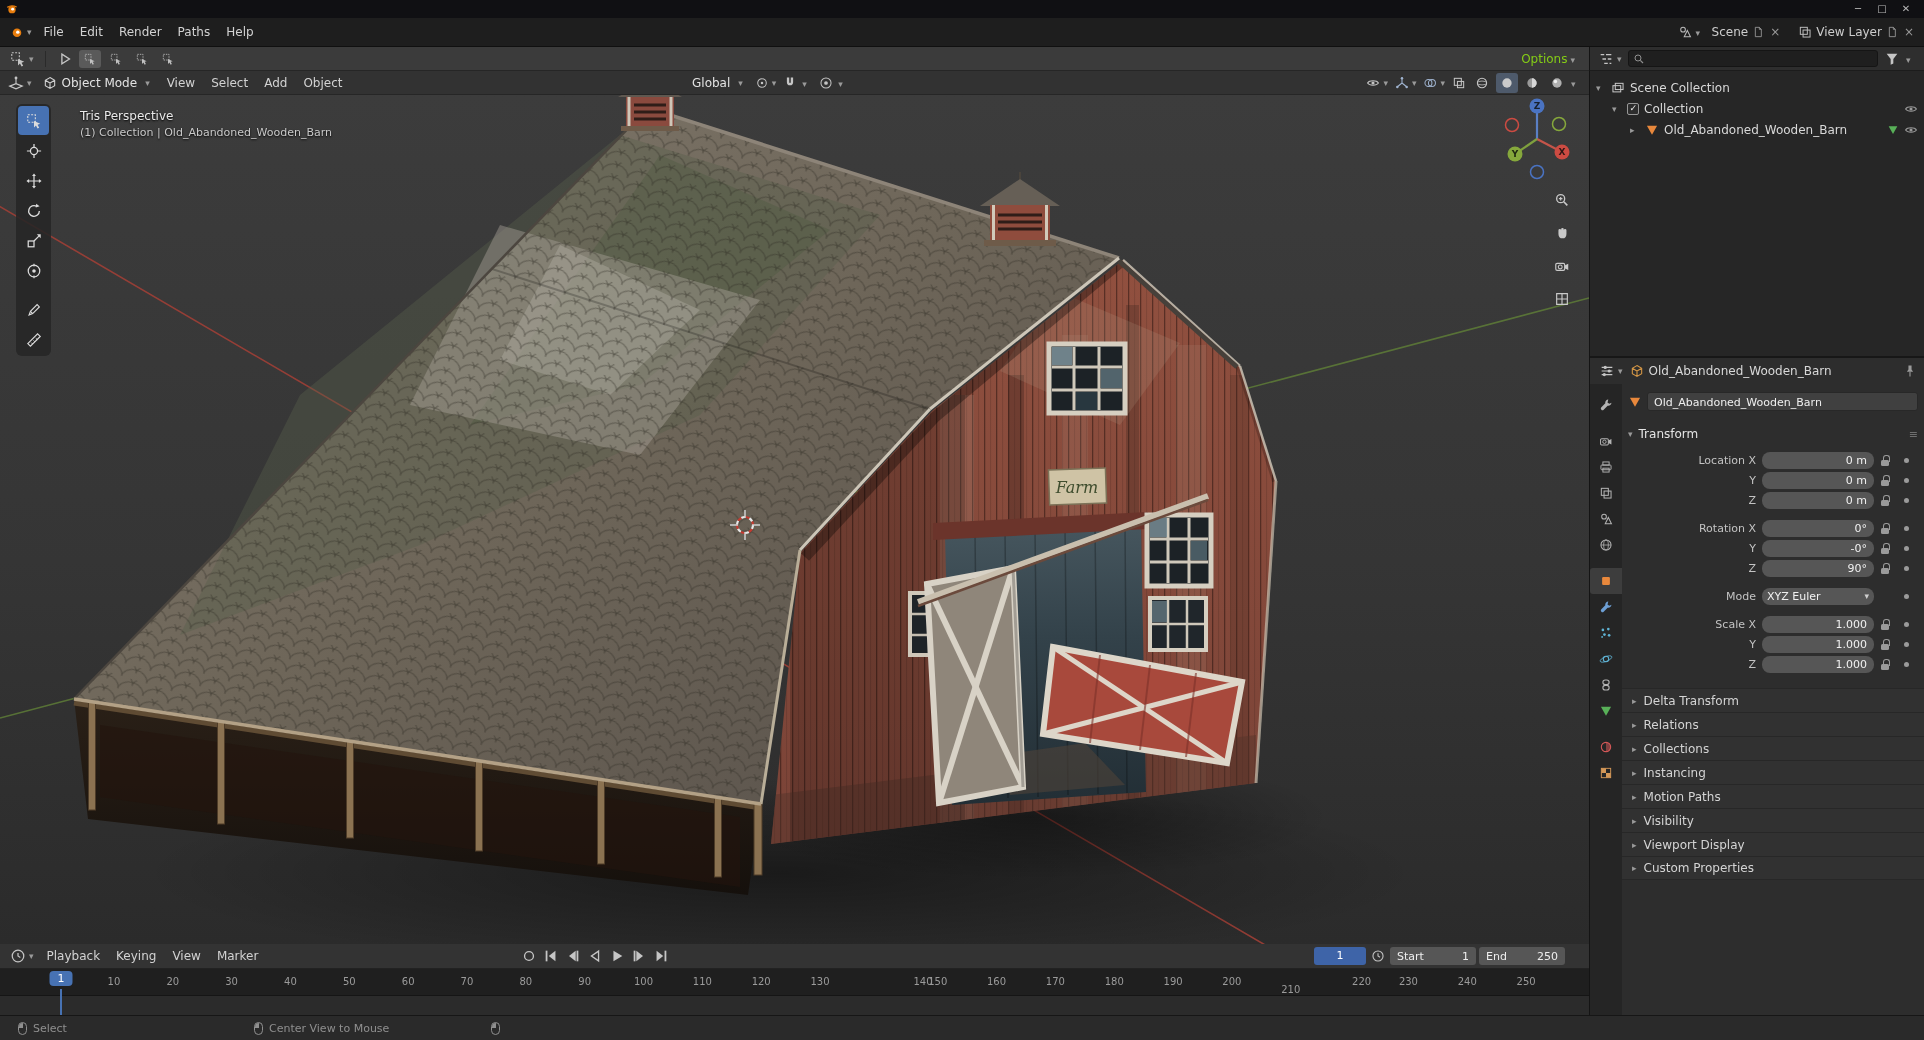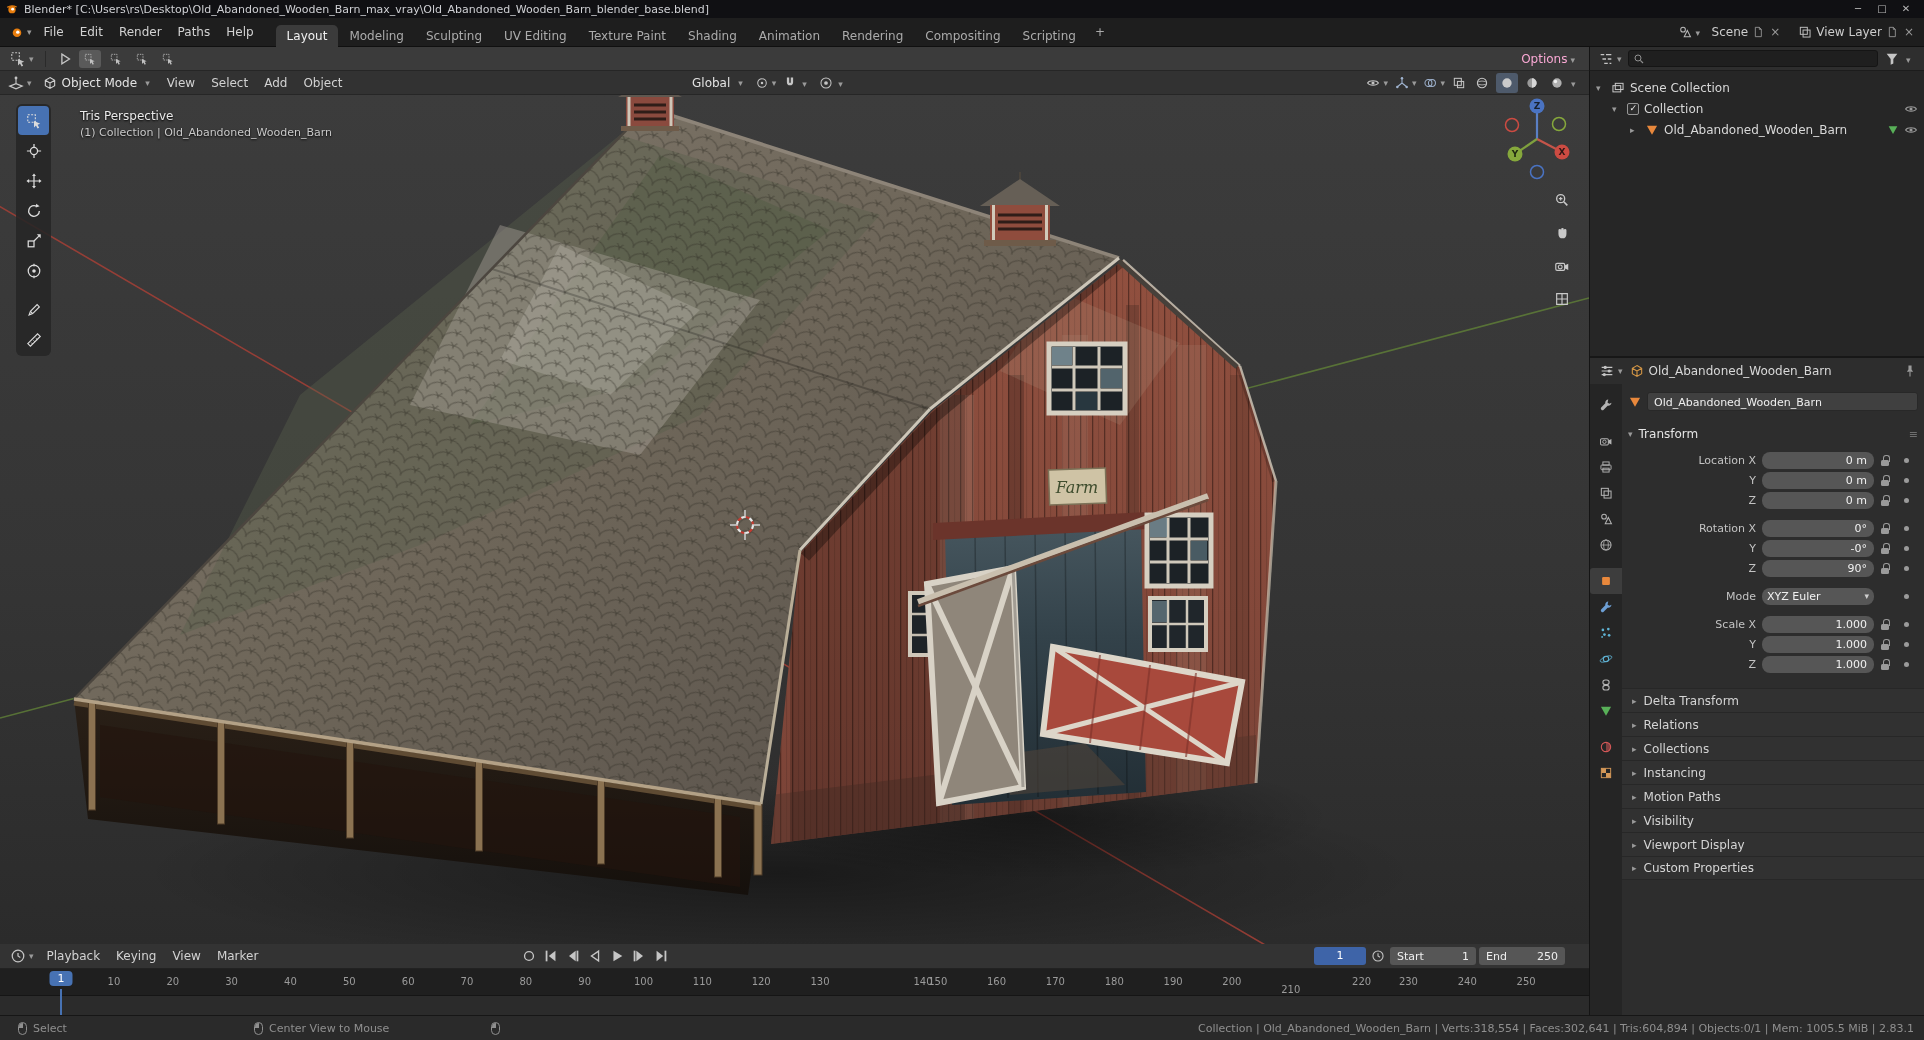--- a/index.html
+++ b/index.html
@@ -25,21 +25,21 @@
   .ws-tab{padding:4px 11px;border-radius:5px 5px 0 0;color:#ababab;white-space:nowrap;align-self:flex-end}
   .ws-tab.active{background:#3b3b3b;color:#f0f0f0}
   .ws-add{padding:2px 8px;color:#ababab}
   .dbwidget{display:flex;align-items:center;gap:4px;margin-left:14px;color:#cdcdcd;white-space:nowrap}
   .xic{color:#9a9a9a;font-size:12px;padding:0 2px}
   
   .toolrow{position:absolute;top:47px;left:0;width:1589px;height:24px;background:#3b3b3b;border-bottom:1px solid #262626;display:flex;align-items:center;padding:0 8px;gap:4px}
   .sep{width:1px;height:16px;background:#2a2a2a;margin:0 5px}
   .mbox{width:22px;height:18px;border-radius:3px;display:flex;align-items:center;justify-content:center;color:#c2c2c2}
   .mbox.active{background:#5a5a5a}
-  .opts{margin-left:auto;color:#f9a8d4;padding-right:6px}
+  .opts{margin-left:auto;color:#84cc16;padding-right:6px}
   
   .outlh{position:absolute;top:47px;left:1589px;right:0;height:24px;background:#2e2e2e;border-bottom:1px solid #1c1c1c;border-left:1px solid #141414;display:flex;align-items:center;padding:0 6px;gap:4px}
   .srch{flex:1;height:17px;background:#1f1f1f;border:1px solid #151515;border-radius:3px;display:flex;align-items:center;padding:0 4px;gap:3px;color:#8f8f8f}
   .srch input{flex:1;background:transparent;border:none;outline:none;color:#ddd;font-size:11px;min-width:10px}
   
   .viewport{position:absolute;top:71px;left:0;width:1589px;height:873px;background:#333}
   .vph{position:absolute;top:0;left:0;right:0;height:24px;background:#323232;border-bottom:1px solid #262626;display:flex;align-items:center;padding:0 6px;gap:2px;z-index:5}
   .modebtn{display:flex;align-items:center;gap:5px;padding:2px 7px;border-radius:3px;color:#e2e2e2;white-space:nowrap}
   .vph-mid{position:absolute;left:685px;top:0;height:24px;display:flex;align-items:center;gap:3px}
   .vph-right{position:absolute;right:6px;top:0;height:24px;display:flex;align-items:center;gap:3px}
@@ -317,54 +317,40 @@
       </symbol>
 </defs>
 </svg>
 
 <div class="titlebar">
   <svg class="ic12" viewBox="0 0 18 18">
       <circle cx="9" cy="10" r="5.5" fill="#e87d0d"></circle>
       <circle cx="10" cy="9.2" r="2.2" fill="#fff"></circle>
       <path d="M2,6.5 Q8,2.5 16,6" stroke="#e87d0d" stroke-width="2" fill="none"></path>
     </svg>
-  <span class="title">Blender* [C:\Users\rs\Desktop\Old_Abandoned_Wooden_Barn_max_vray\Old_Abandoned_Wooden_Barn_blender_base.blend]</span>
   <div class="winbtns">
     <span class="wbtn">─</span>
     <span class="wbtn">□</span>
     <span class="wbtn">✕</span>
   </div>
 </div>
 
 <div class="menubar">
   <span class="icw dd">
     <svg class="ic14" viewBox="0 0 18 18">
         <circle cx="9" cy="10" r="5.5" fill="#e87d0d"></circle>
         <circle cx="10" cy="9.2" r="2.2" fill="#fff"></circle>
       </svg>
   </span>
   <div class="hrow">
       <span class="tmenu">File</span>
       <span class="tmenu">Edit</span>
       <span class="tmenu">Render</span>
       <span class="tmenu">Paths</span>
       <span class="tmenu">Help</span>
-    </div>
-  <div class="hrow" style="margin-left:12px;height:29px">
-      <div class="ws-tab active">Layout</div>
-      <div class="ws-tab">Modeling</div>
-      <div class="ws-tab">Sculpting</div>
-      <div class="ws-tab">UV Editing</div>
-      <div class="ws-tab">Texture Paint</div>
-      <div class="ws-tab">Shading</div>
-      <div class="ws-tab">Animation</div>
-      <div class="ws-tab">Rendering</div>
-      <div class="ws-tab">Compositing</div>
-      <div class="ws-tab">Scripting</div>
-      <span class="ws-add">+</span>
     </div>
   <span class="spacer"></span>
   <div class="dbwidget">
     <svg class="ic14" style="color:#b9b9b9">
         <use href="#sym-scene"></use>
       </svg>
     <span class="dd-only"></span>
     <span>Scene</span>
     <svg class="ic12" style="color:#9a9a9a">
         <use href="#sym-page"></use>
@@ -1146,14 +1132,13 @@
     <span class="mouse"></span>
     <span>Select</span>
   </div>
   <div class="sgrp" style="left:254px">
     <span class="mouse"></span>
     <span>Center View to Mouse</span>
   </div>
   <div class="sgrp" style="left:491px">
     <span class="mouse"></span>
   </div>
-  <div class="stats">Collection | Old_Abandoned_Wooden_Barn | Verts:318,554 | Faces:302,641 | Tris:604,894 | Objects:0/1 | Mem: 1005.5 MiB | 2.83.1</div>
 </div>
 
 </body></html>

